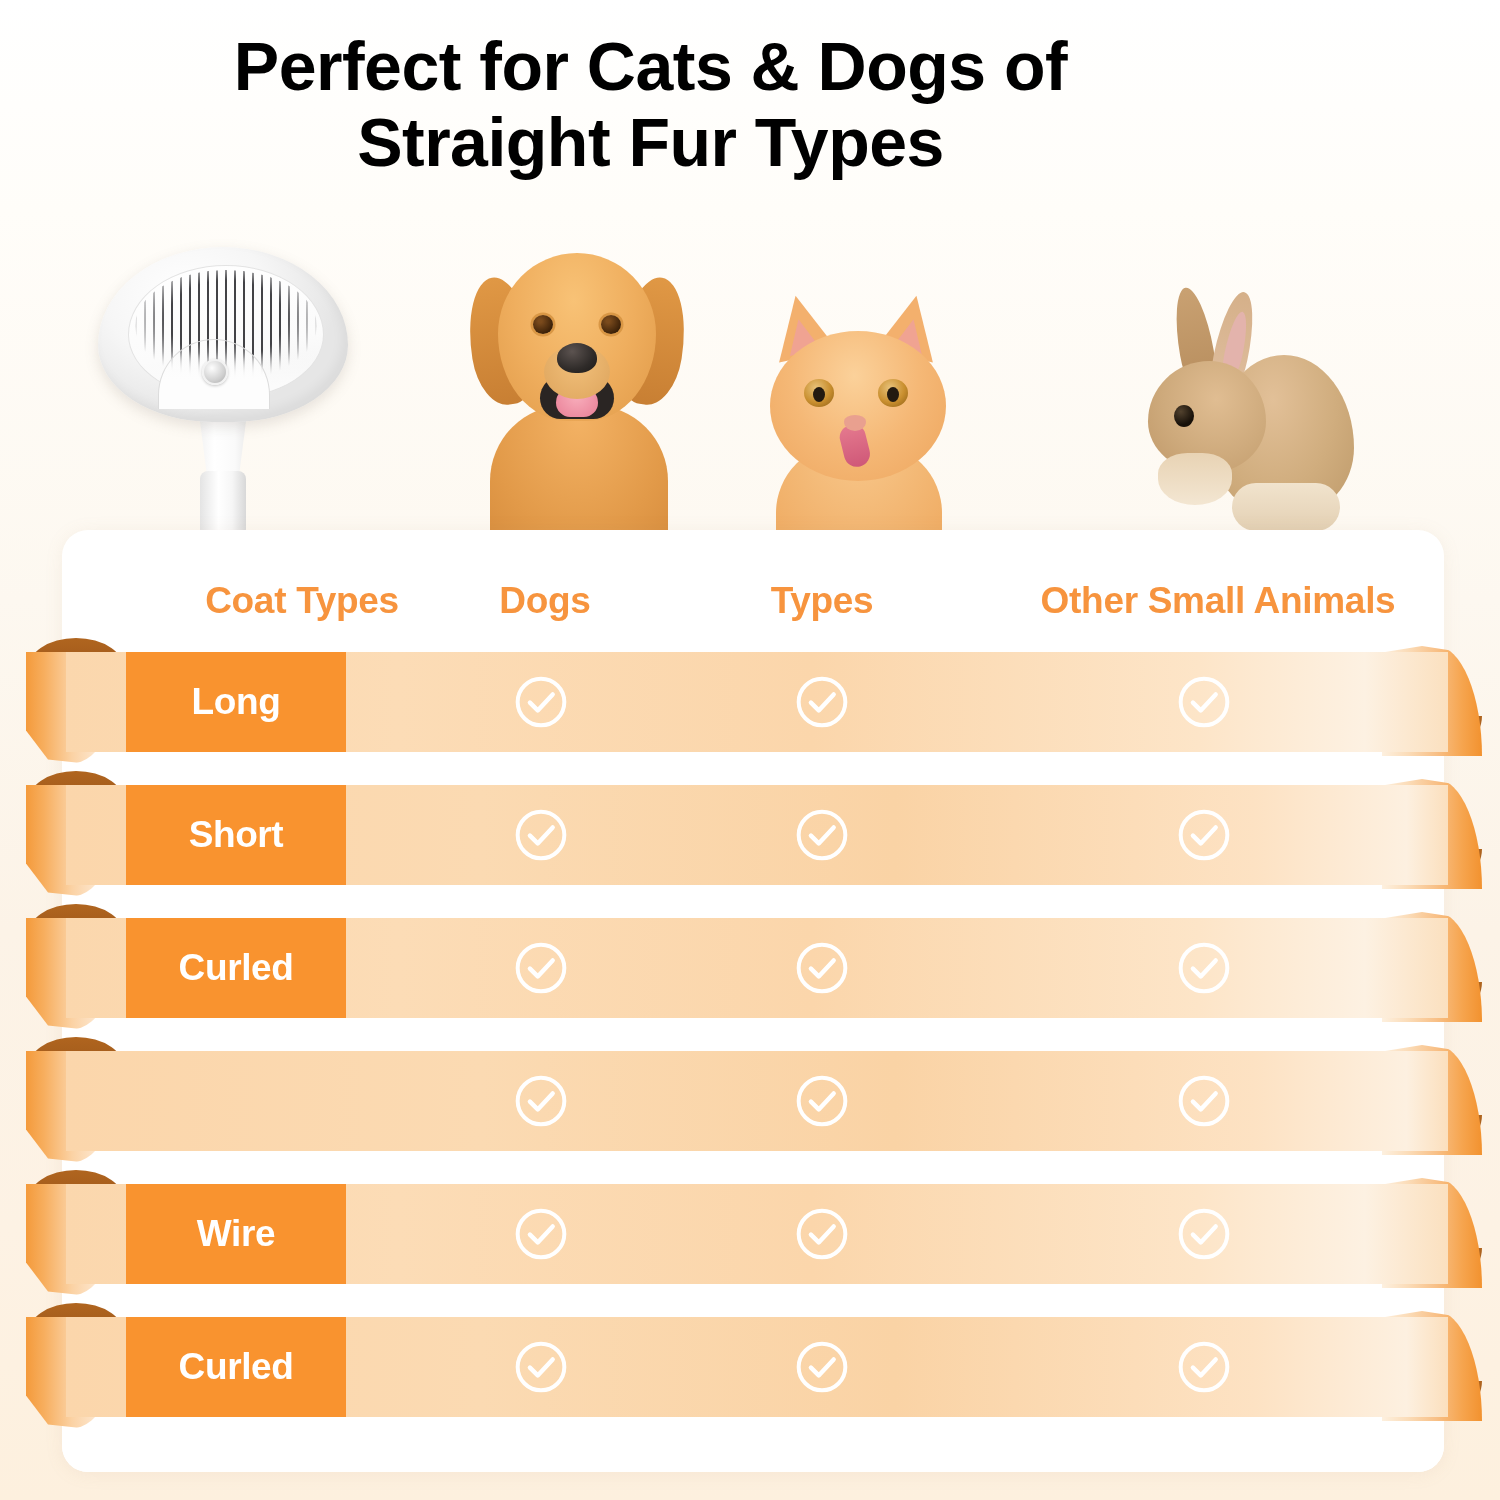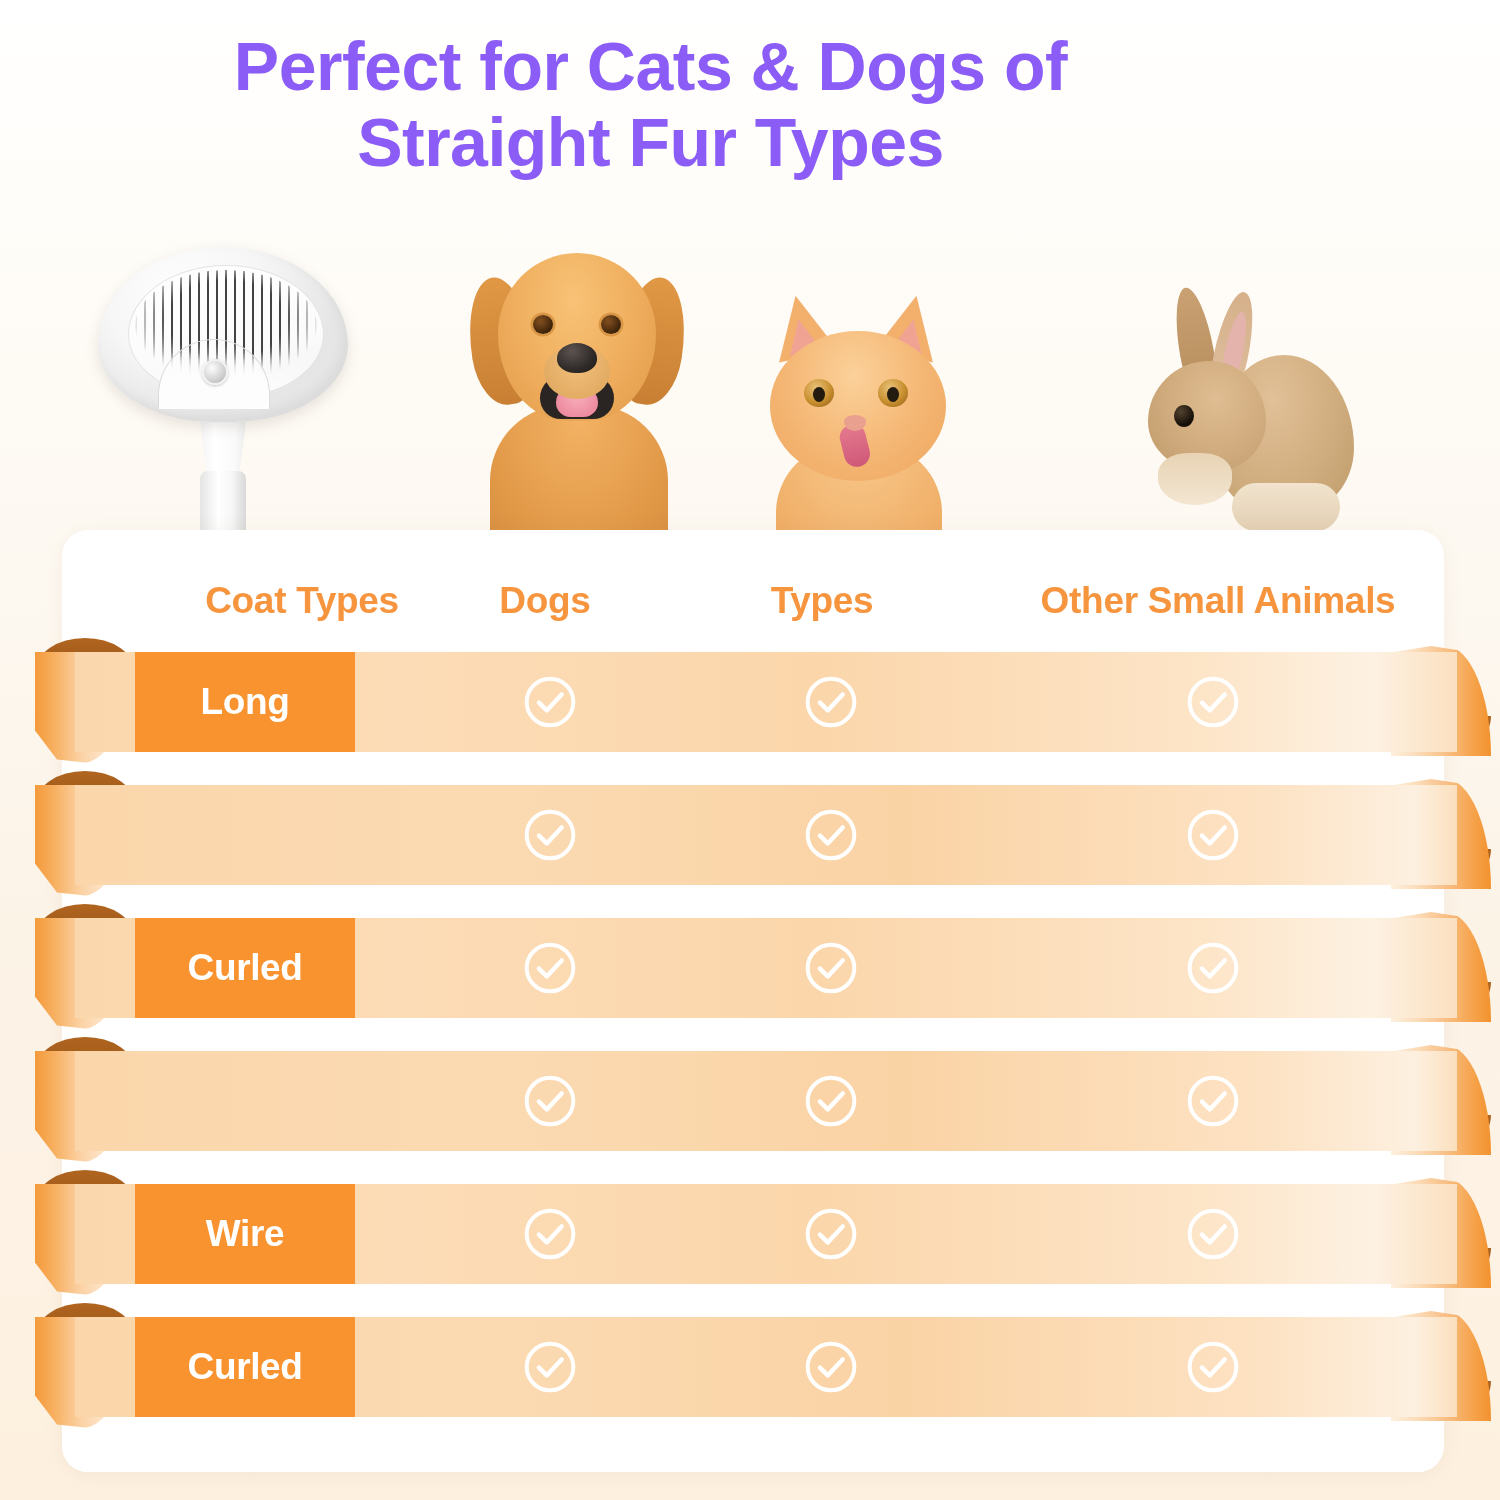--- a/index.html
+++ b/index.html
@@ -20,21 +20,21 @@
         #fdf2e4 82%,
         #fdf0de 100%);
     position:relative;
   }
 
   
   .title {
     position:absolute;
     top:28px; left:0; width:1301px;
     text-align:center;
-    color:#8b5cf6;
+    color:#000000;
     font-size:68px;
     font-weight:bold;
     line-height:1.12;
     letter-spacing:-0.5px;
   }
 
   
   .hero { position:absolute; top:215px; left:0; width:1500px; height:320px; }
 
   
@@ -206,21 +206,21 @@
     white-space:nowrap; transform:translateX(-50%);
   }
   .th-coat     { left:240px; }
   .th-dogs     { left:483px; }
   .th-cats     { left:760px; }
   .th-other    { left:1156px; }
 
   
   .rows { position:absolute; left:0; top:620px; width:1500px; height:870px; }
 
-  .rrow { position:absolute; left:13px; width:1460px; height:132px; }
+  .rrow { position:absolute; left:4px; width:1460px; height:132px; }
 
   
   .ribbon-bar {
     position:absolute; left:62px; top:32px; width:1382px; height:100px;
     background:linear-gradient(90deg,
       #fbd7ad 0%, #fcdcb6 24%, #fbd6ab 54%, #fde5c8 82%, #fdf1e2 94%, #fbe0bf 100%);
   }
   .ribbon-bar.alt {
     background:linear-gradient(90deg,
       #fbd6ab 0%, #fbdab2 30%, #fad3a5 60%, #fde2c3 86%, #fdf0e0 97%, #fbdfbd 100%);
@@ -392,20 +392,23 @@
           </svg>
         </span>
       </div>
     </div>
     <div class="rrow" style="top: 133px;">
       <div class="fold-l-dark"></div>
       <div class="fold-l-tail"></div>
       <div class="fold-r-dark"></div>
       <div class="fold-r-tail"></div>
       <div class="ribbon-bar alt"></div>
+      <div class="rlabel">
+        <span>Short</span>
+      </div>
       <div class="rcheck c1">
         <span>
           <svg class="chk" viewBox="0 0 48 48" aria-hidden="true">
             <circle cx="24" cy="24" r="20" fill="none" stroke="#ffffff" stroke-width="3.4"></circle>
             <path d="M14.5 24.5 L21.2 31.2 L34 17.5" fill="none" stroke="#ffffff" stroke-width="3.8" stroke-linecap="round" stroke-linejoin="round"></path>
           </svg>
         </span>
       </div>
       <div class="rcheck c2">
         <span>

